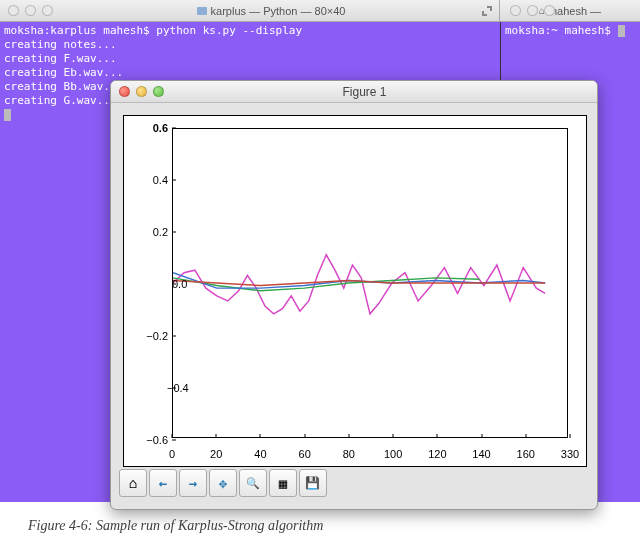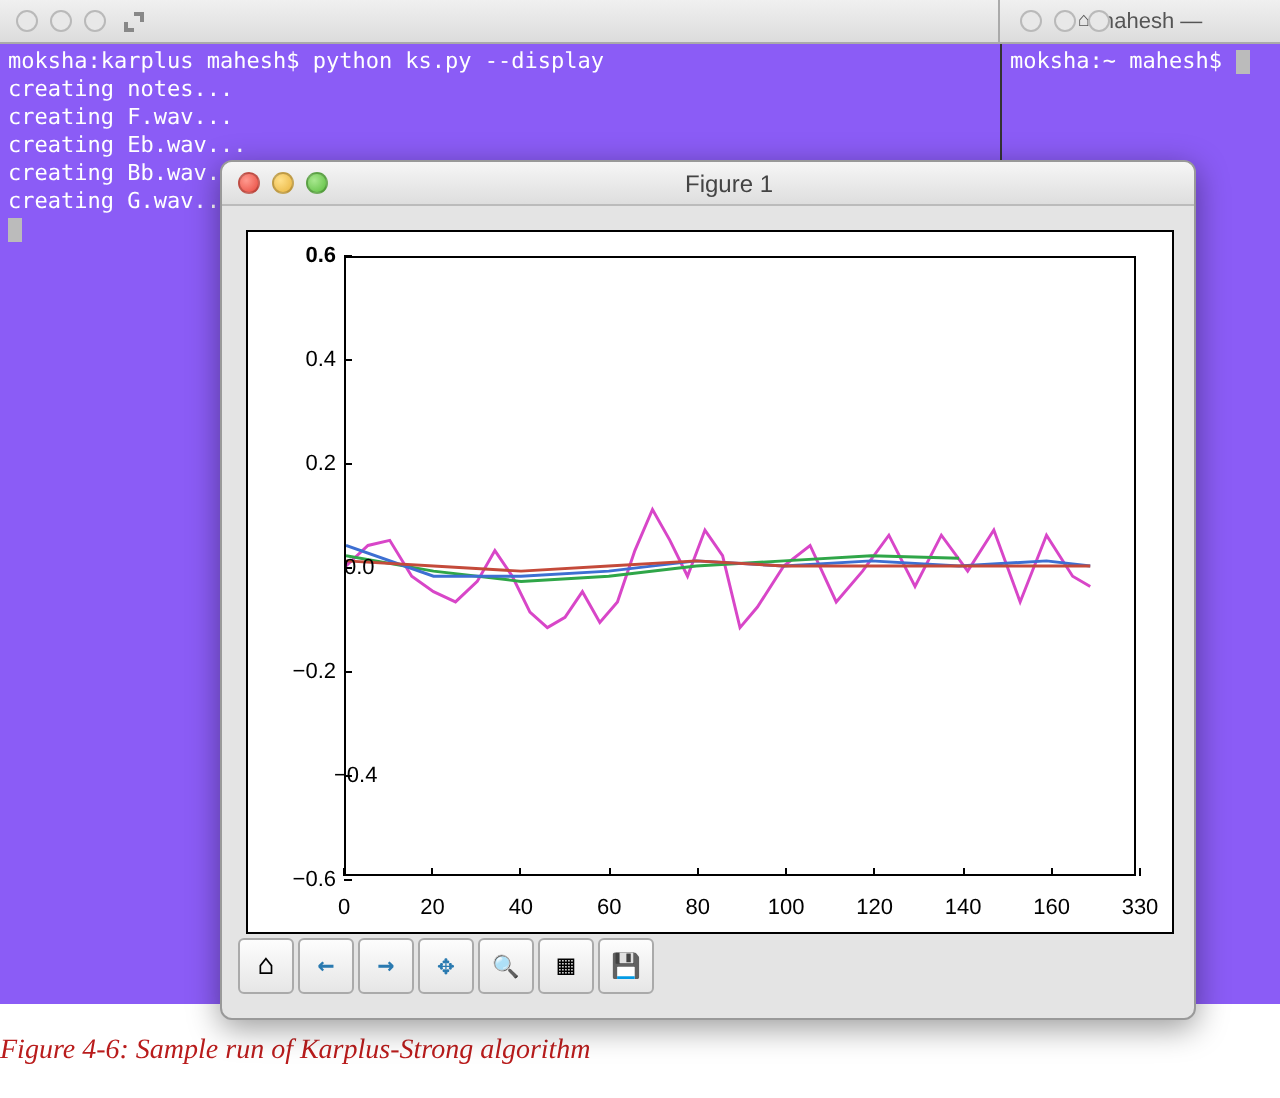--- a/index.html
+++ b/index.html
@@ -33,33 +33,37 @@
     .plot { width: 464px; height: 352px; background: #fff; position: relative; border: 1px solid #000; font-family: Helvetica, Arial, sans-serif; font-size: 11px; color: #000; }
     .plot-inner { position: absolute; left: 48px; top: 12px; right: 18px; bottom: 28px; border: 1px solid #000; }
     .ytick { position: absolute; left: 0; width: 44px; text-align: right; font-size: 11px; transform: translateY(-50%); }
     .yt-t { position: absolute; left: 48px; width: 4px; height: 1px; background: #000; transform: translateY(-0.5px); }
     .xtick { position: absolute; bottom: 6px; transform: translateX(-50%); font-size: 11px; }
     .xt-t { position: absolute; bottom: 28px; width: 1px; height: 4px; background: #000; transform: translateX(-0.5px); }
 
     .toolbar { position: absolute; left: 8px; bottom: 8px; height: 32px; display: flex; gap: 2px; }
     .tbtn { width: 28px; height: 28px; background: linear-gradient(#fdfdfd, #e6e6e6); border: 1px solid #aaa; border-radius: 3px; display: flex; align-items: center; justify-content: center; font-size: 14px; cursor: pointer; }
 
-    .caption { padding: 16px 12px 0 0; font-family: Georgia, serif; font-style: italic; font-size: 14px; color: #b91c1c; }
+    .caption { padding: 16px 12px 0 28px; font-family: Georgia, serif; font-style: italic; font-size: 14px; color: #404040; }
 
     svg.waves { position: absolute; inset: 0; width: 100%; height: 100%; }
   </style>
 </head>
 <body>
 
 <div class="titlebar">
   <div class="tb-left">
     <div class="traffic">
       <span class="dot"></span>
       <span class="dot"></span>
       <span class="dot"></span>
+    </div>
+    <div class="tb-title">
+      <span class="folder"></span>
+      <span>karplus — Python — 80×40</span>
     </div>
     <svg class="maxicn" viewBox="0 0 12 12">
         <path d="M1 11 L1 6 L3 6 L3 9 L6 9 L6 11 Z M11 1 L11 6 L9 6 L9 3 L6 3 L6 1 Z" fill="#888"></path>
       </svg>
   </div>
   <div class="tb-right">
     <div class="traffic" style="position:absolute; right:auto; left:502px;">
       <span class="dot"></span>
       <span class="dot"></span>
       <span class="dot"></span>

